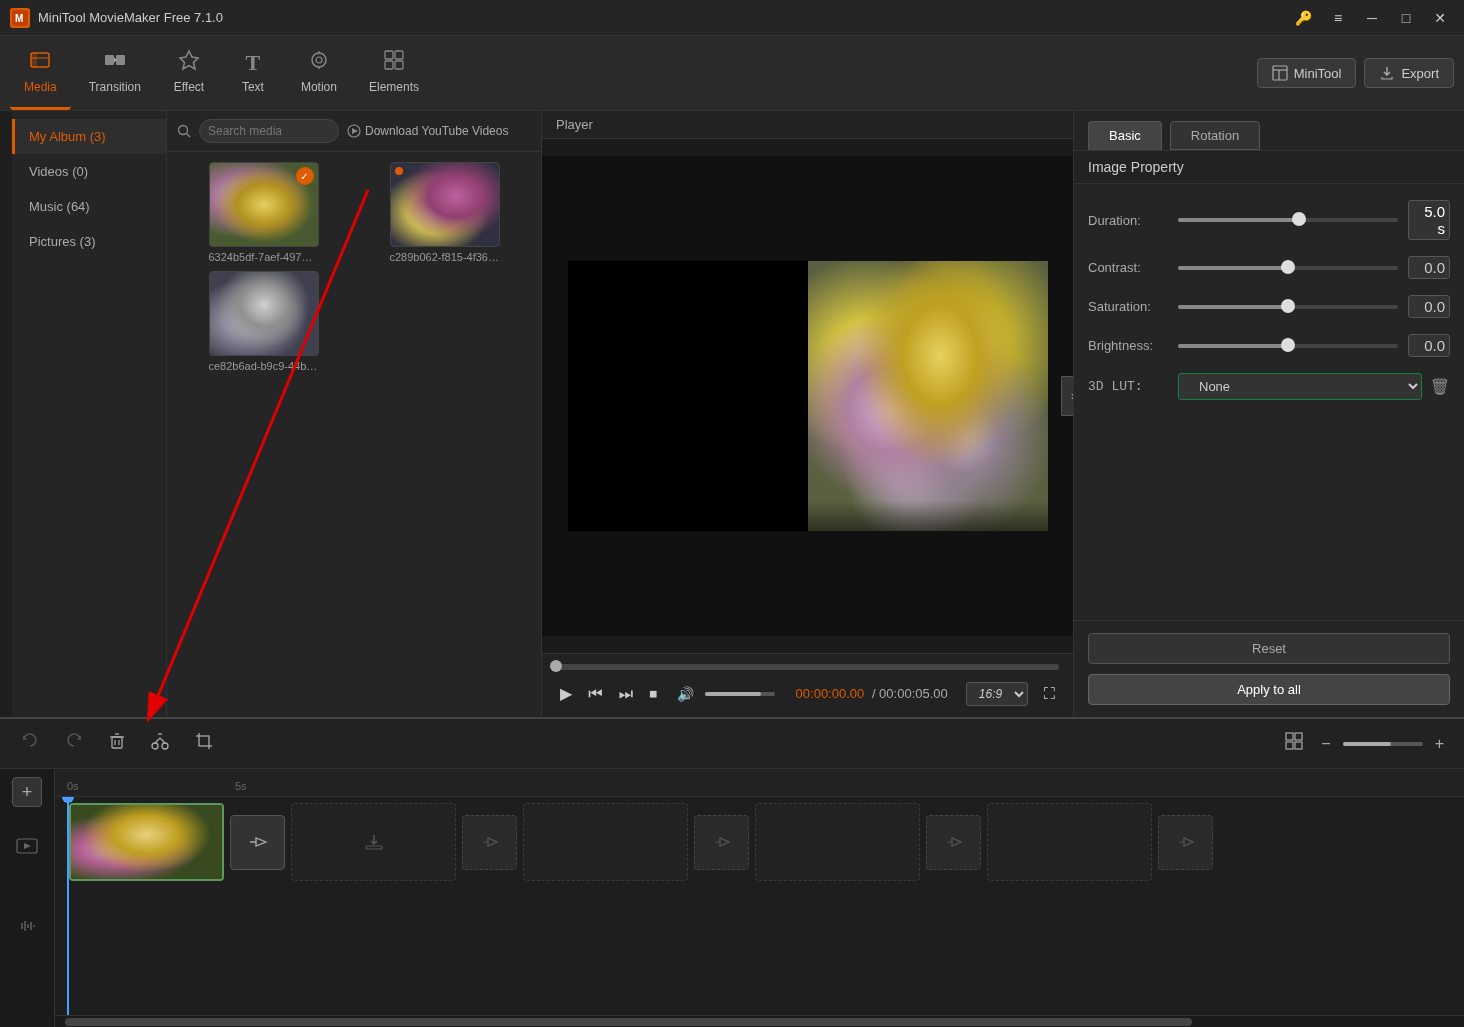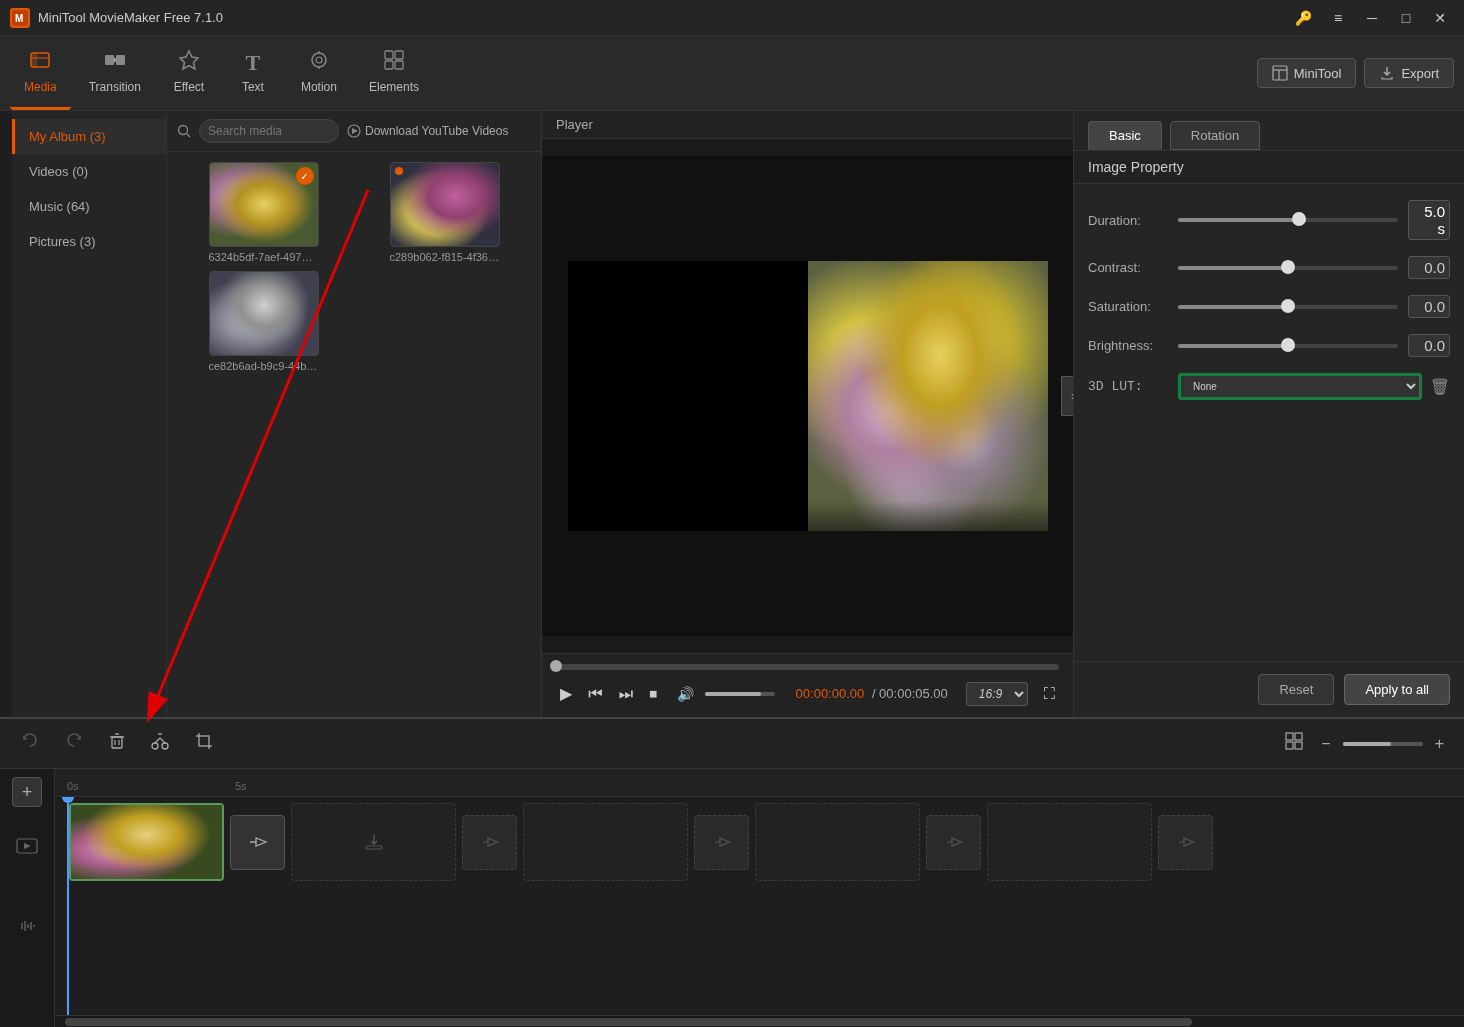--- a/index.html
+++ b/index.html
@@ -73,23 +73,23 @@
     .prop-row { display: flex; align-items: center; margin-bottom: 16px; }
     .prop-label { width: 90px; color: #aaa; font-size: 13px; flex-shrink: 0; }
     .prop-slider-container { flex: 1; display: flex; align-items: center; gap: 10px; }
     .prop-slider { flex: 1; height: 4px; background: #444; border-radius: 2px; position: relative; cursor: pointer; }
     .prop-slider-fill { height: 100%; background: #888; border-radius: 2px; }
     .prop-slider-thumb { position: absolute; top: -6px; width: 14px; height: 14px; background: #ddd; border-radius: 50%; transform: translateX(-50%); }
     .prop-value { width: 42px; text-align: right; color: #ccc; font-size: 15px; background: #333; border: 1px solid #555; border-radius: 3px; padding: 2px 4px; }
     .prop-value.highlight { color: #fff; }
     #lut-row { display: flex; align-items: center; margin-bottom: 16px; }
     #lut-label { width: 90px; color: #aaa; font-size: 13px; font-family: Liberation Mono, monospace; }
-    #lut-select { background: #333; border: 3px solid #15803d; color: #ccc; padding: 4px 8px; border-radius: 3px; font-size: 10px; cursor: pointer; flex: 1; }
+    #lut-select { background: #333; border: 1px solid #15803d; color: #ccc; padding: 4px 16px; border-radius: 3px; font-size: 13px; cursor: pointer; flex: 1; }
     #lut-delete { margin-left: 8px; background: none; border: none; color: #888; cursor: pointer; font-size: 16px; }
-    #right-panel-footer { display: flex; justify-content: flex-end; gap: 10px; padding: 12px 14px; border-top: 1px solid #333; }
+    #right-panel-footer { display: flex; justify-content: flex-end; gap: 10px; padding: 12px 14px; border-top: 1px solid #333; flex-direction: column; }
     .footer-btn { padding: 7px 20px; border-radius: 4px; font-size: 13px; cursor: pointer; border: 1px solid #555; background: #333; color: #aaa; }
     .footer-btn.primary { background: #444; color: #fff; border: 1px solid #666; }
 
     
     
     #app { display: flex; flex-direction: column; height: 1027px; }
     #main-area { display: flex; flex: 1; overflow: hidden; }
     #timeline-section { height: 310px; background: #1e1e1e; border-top: 2px solid #444; display: flex; flex-direction: column; flex-shrink: 0; }
     #timeline-toolbar { display: flex; align-items: center; padding: 8px 14px; gap: 12px; border-bottom: 1px solid #333; background: #222; }
     .tl-btn { background: none; border: none; color: #ccc; cursor: pointer; font-size: 18px; padding: 4px 6px; border-radius: 3px; }

